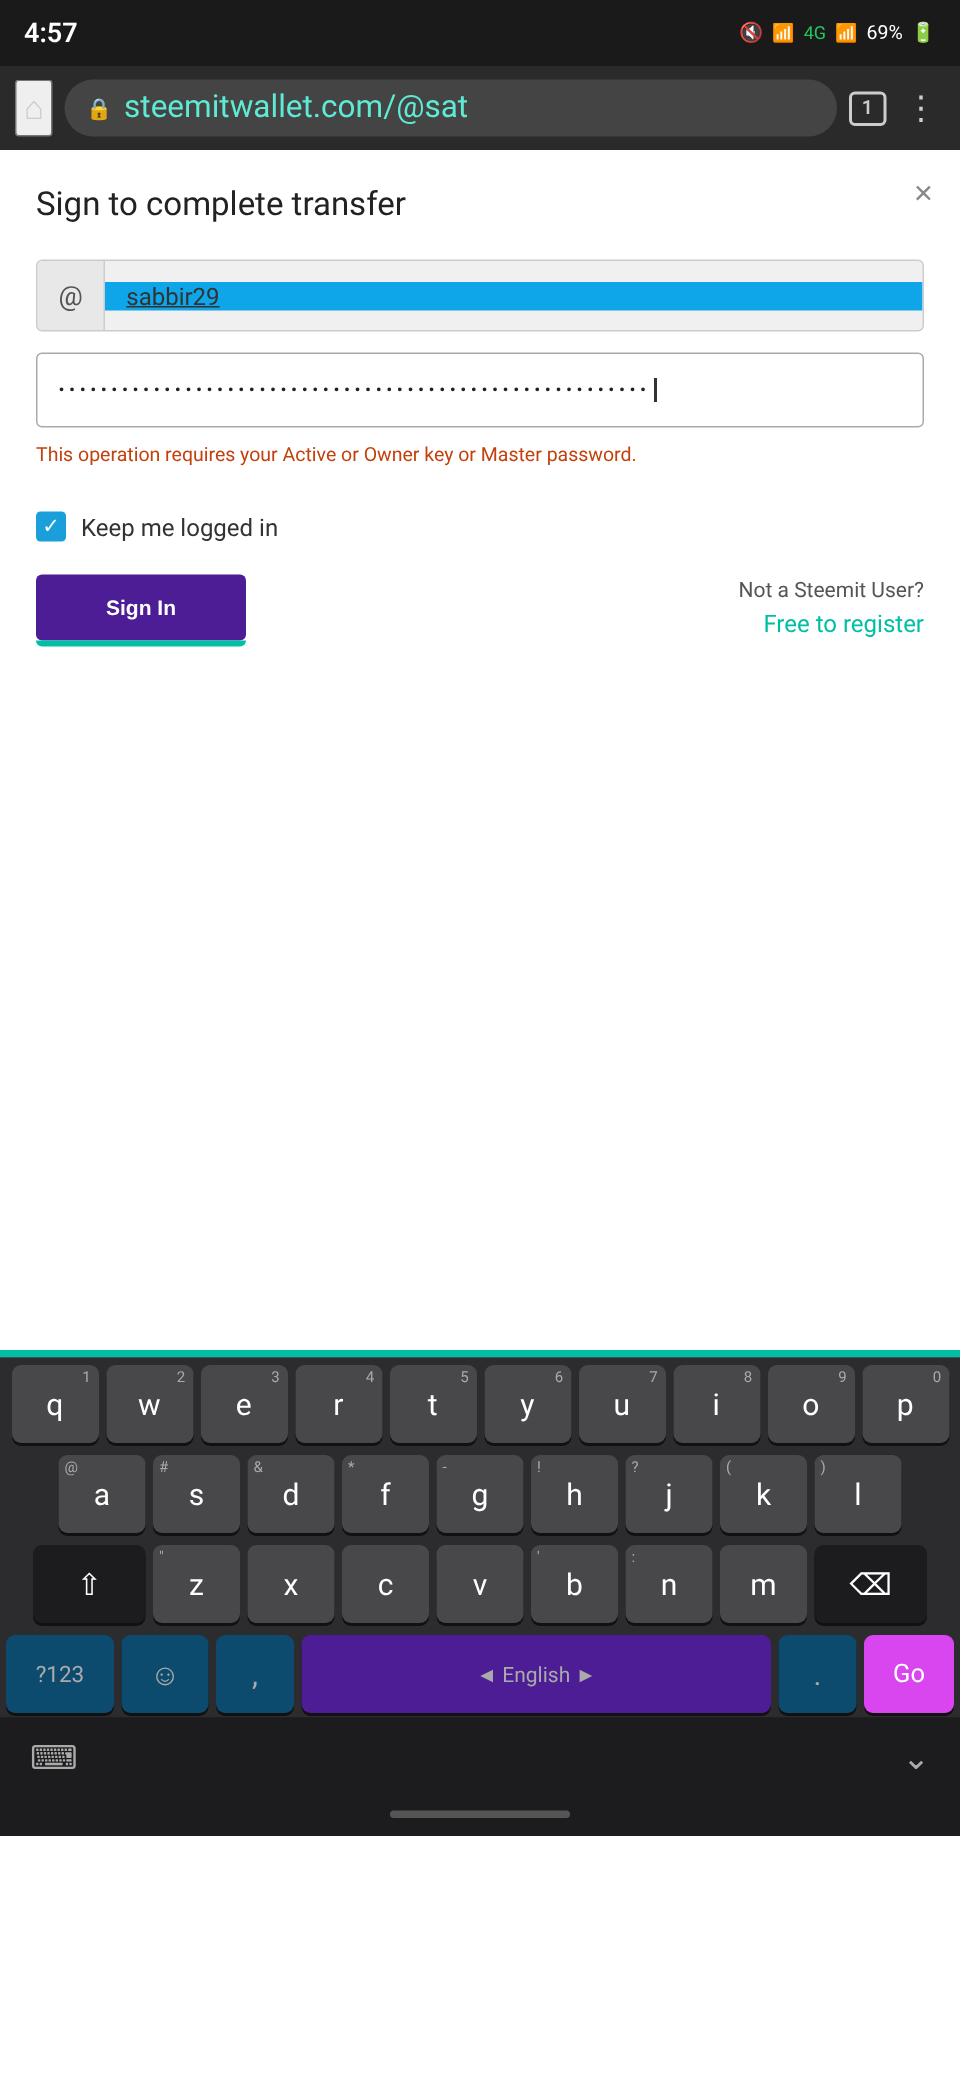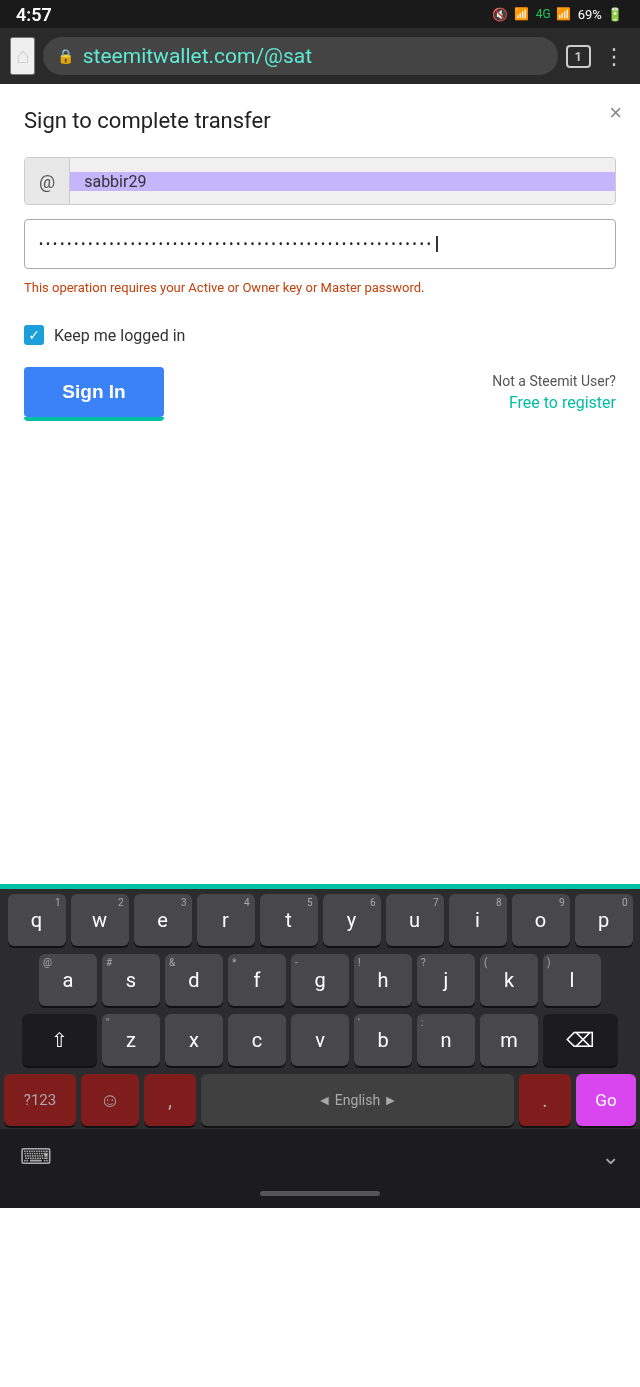--- a/index.html
+++ b/index.html
@@ -13,21 +13,21 @@
     }
 
     
     .status-bar {
       background: #1a1a1a;
       color: #fff;
       display: flex;
       justify-content: space-between;
       align-items: center;
       padding: 8px 16px;
-      height: 28px;
+      height: 44px;
     }
     .status-time {
       font-size: 18px;
       font-weight: 600;
       color: #fff;
     }
     .status-icons {
       display: flex;
       align-items: center;
       gap: 6px;
@@ -136,21 +136,22 @@
       height: 100%;
       display: flex;
       align-items: center;
       background: #e8e8e8;
     }
     .username-value {
       padding: 0 14px;
       font-size: 16px;
       color: #333;
       flex: 1;
-      background: #c4b5fd;
+      background: #0ea5e9;
+      text-decoration: underline;
     }
 
     
     .password-field {
       border: 1px solid #aaa;
       border-radius: 4px;
       padding: 10px 14px;
       margin-bottom: 10px;
       height: 50px;
       display: flex;
@@ -206,25 +207,25 @@
       color: #333;
     }
 
     
     .signin-row {
       display: flex;
       align-items: center;
       justify-content: space-between;
     }
     .signin-btn {
-      background: #3b82f6;
+      background: #4c1d95;
       color: #fff;
       border: none;
       padding: 14px 32px;
-      font-size: 19px;
+      font-size: 14px;
       font-weight: 600;
       border-radius: 4px;
       cursor: pointer;
       position: relative;
       min-width: 140px;
     }
     .signin-btn::after {
       content: '';
       position: absolute;
       bottom: -4px;
@@ -313,25 +314,25 @@
       color: #aaa;
       font-weight: 400;
     }
 
     .key-space {
       flex: 3;
       max-width: none;
       min-width: 160px;
       font-size: 14px;
       color: #aaa;
-      background: #404040;
+      background: #4c1d95;
     }
 
     .key-action {
-      background: #7f1d1d;
+      background: #0c4a6e;
       font-size: 14px;
       color: #aaa;
     }
 
     .key-go {
       background: #d946ef;
       font-size: 17px;
       color: #fff;
     }
 

